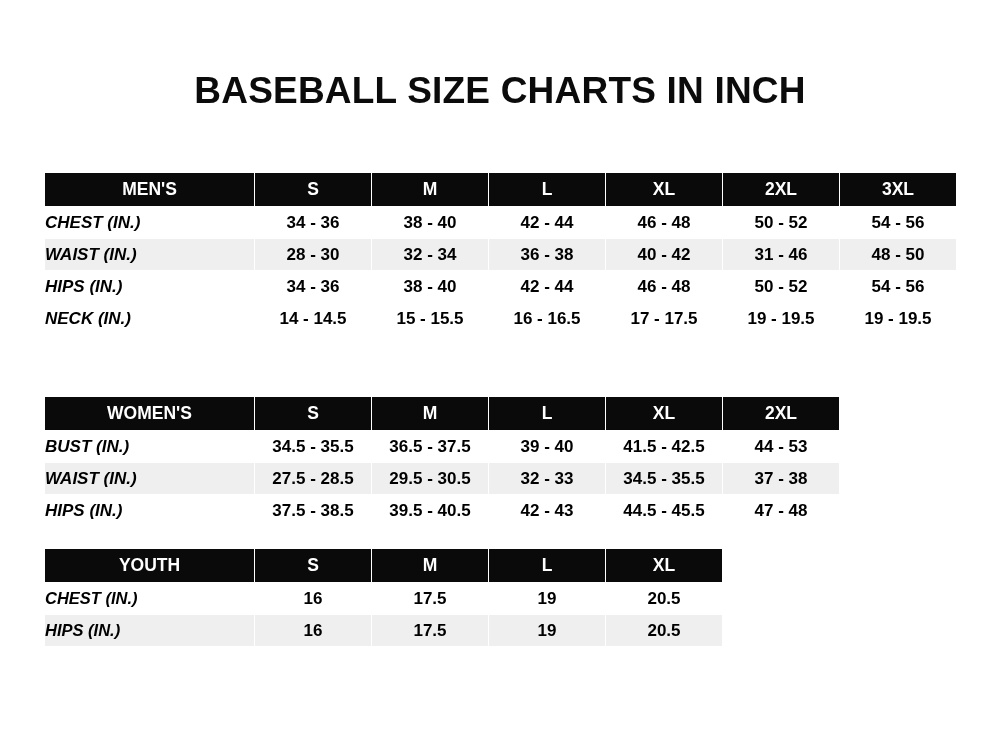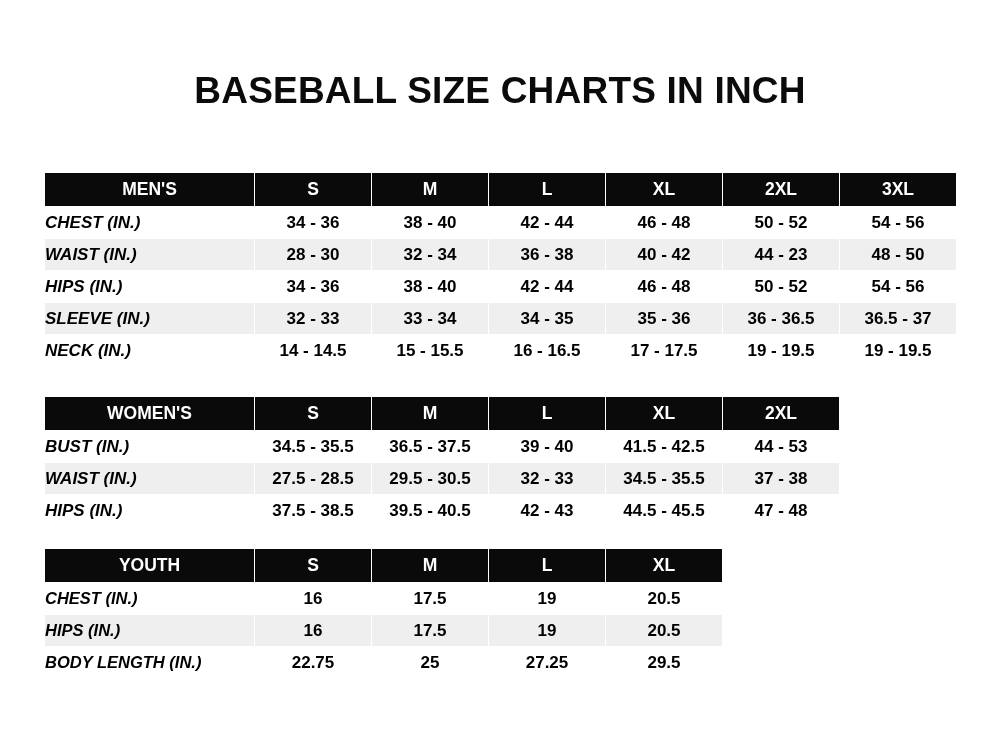--- a/index.html
+++ b/index.html
@@ -127,40 +127,31 @@
         <td>46 - 48</td>
         <td>50 - 52</td>
         <td>54 - 56</td>
       </tr>
       <tr class="odd">
         <td class="rowlabel">WAIST (IN.)</td>
         <td>28 - 30</td>
         <td>32 - 34</td>
         <td>36 - 38</td>
         <td>40 - 42</td>
-        <td>44 - 23</td>
+        <td>31 - 46</td>
         <td>48 - 50</td>
       </tr>
       <tr class="even">
         <td class="rowlabel">HIPS (IN.)</td>
         <td>34 - 36</td>
         <td>38 - 40</td>
         <td>42 - 44</td>
         <td>46 - 48</td>
         <td>50 - 52</td>
         <td>54 - 56</td>
-      </tr>
-      <tr class="odd">
-        <td class="rowlabel">SLEEVE (IN.)</td>
-        <td>32 - 33</td>
-        <td>33 - 34</td>
-        <td>34 - 35</td>
-        <td>35 - 36</td>
-        <td>36 - 36.5</td>
-        <td>36.5 - 37</td>
       </tr>
       <tr class="even">
         <td class="rowlabel">NECK (IN.)</td>
         <td>14 - 14.5</td>
         <td>15 - 15.5</td>
         <td>16 - 16.5</td>
         <td>17 - 17.5</td>
         <td>19 - 19.5</td>
         <td>19 - 19.5</td>
       </tr>
@@ -239,23 +230,16 @@
         <td>19</td>
         <td>20.5</td>
       </tr>
       <tr class="odd">
         <td class="rowlabel">HIPS (IN.)</td>
         <td>16</td>
         <td>17.5</td>
         <td>19</td>
         <td>20.5</td>
       </tr>
-      <tr class="even">
-        <td class="rowlabel">BODY LENGTH (IN.)</td>
-        <td>22.75</td>
-        <td>25</td>
-        <td>27.25</td>
-        <td>29.5</td>
-      </tr>
     </tbody>
   </table>
 
 </div>
 
 </body></html>

